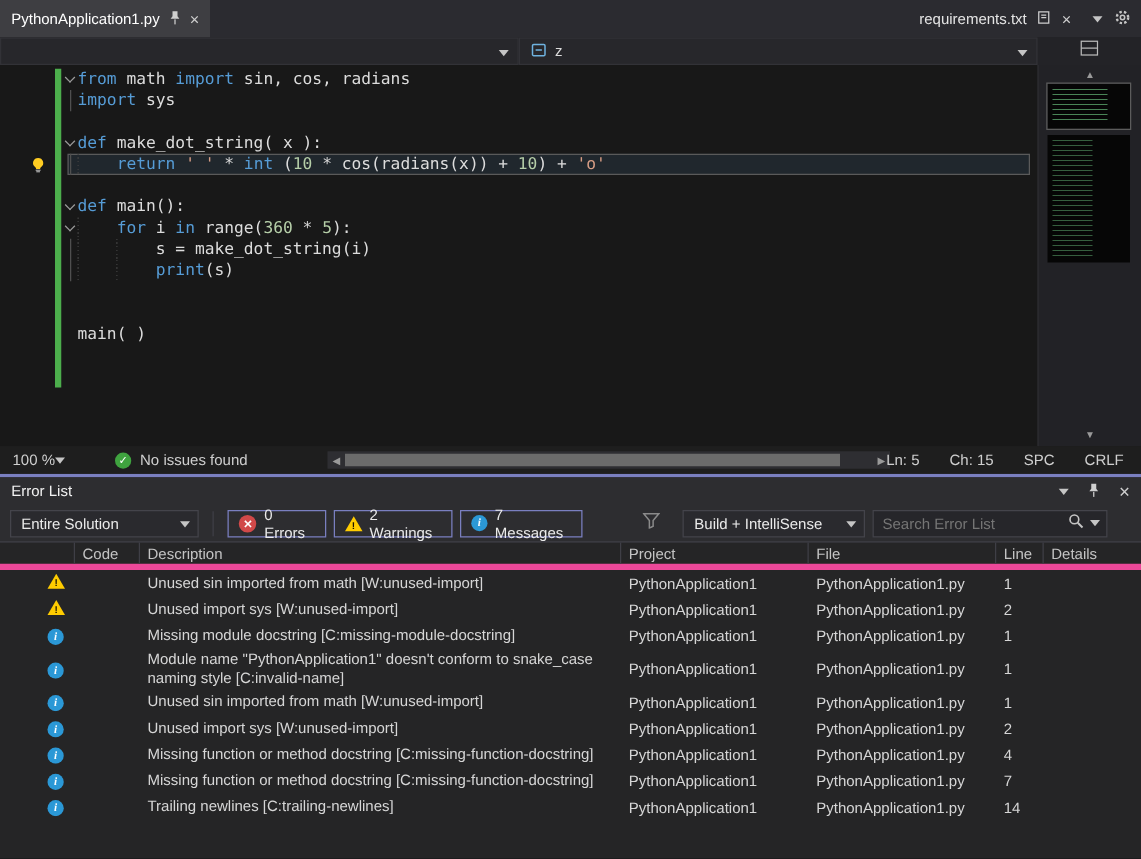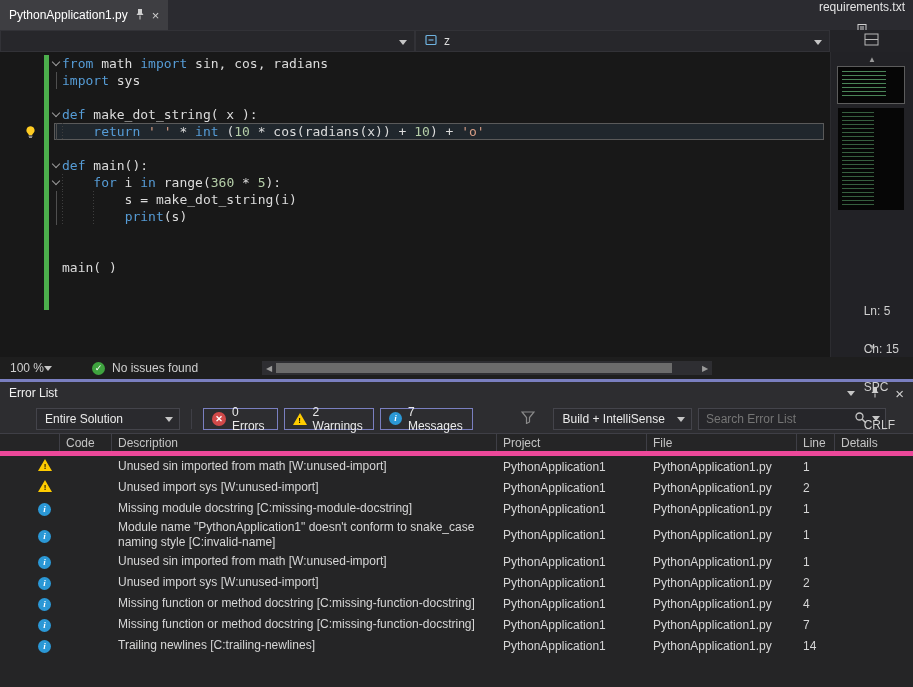--- a/index.html
+++ b/index.html
@@ -3,21 +3,21 @@
 <meta charset="utf-8">
 <style>
   * { box-sizing: border-box; margin: 0; padding: 0; }
   html,body { background:#000; }
   body { width:913px; height:687px; overflow:hidden; font-family:"Liberation Sans",sans-serif; }
   .app { width:913px; height:687px; display:flex; flex-direction:column; background:#1e1e1e; }
 
   
   .tab-bar { height:30px; flex:none; background:#2b2b30; display:flex; align-items:stretch; }
   .tab-active { background:#3e3e42; color:#fff; display:flex; align-items:center; gap:7px; padding:0 9px; font-size:12px; }
-  .tab-bar-right { margin-left:auto; display:flex; align-items:center; gap:9px; padding-right:8px; color:#e4e4e4; font-size:12px;flex-direction:column; }
+  .tab-bar-right { margin-left:auto; display:flex; align-items:center; gap:9px; padding-right:8px; color:#e4e4e4; font-size:12px; }
   .tb-x { color:#cfcfcf; font-size:13px; line-height:13px; cursor:default; }
   .chev { width:0; height:0; border-left:4px solid transparent; border-right:4px solid transparent; border-top:5px solid #c5c5c5; display:inline-block; }
 
   
   .nav-row { height:22px; flex:none; display:flex; background:#27272b; }
   .nav-bar { width:830px; display:flex; }
   .nav-combo { flex:1; position:relative; display:flex; align-items:center; gap:6px; padding:0 8px; font-size:12px; color:#dcdcdc; border:1px solid #323237; background:#27272b; }
   .nav-combo .chev { position:absolute; right:7px; top:9px; }
   .rail-top { flex:1; display:flex; align-items:center; justify-content:center; background:#232327; }
 
@@ -48,32 +48,32 @@
   .thumb2::after { right:30px; opacity:.7; }
 
   
   .status-row { height:22px; flex:none; background:#1e1e1e; display:flex; align-items:center; position:relative; font-size:12px; color:#cfcfcf; }
   .zoom-combo { display:flex; align-items:center; padding:0 10px; }
   .issues { display:flex; align-items:center; gap:7px; margin-left:30px; }
   .check-ic { width:13px; height:13px; border-radius:50%; background:#3fa33f; color:#fff; font-size:9px; line-height:13px; text-align:center; display:inline-block; }
   .hscroll { position:absolute; left:262px; width:450px; top:4px; height:14px; background:#2e2e32; display:flex; align-items:center; }
   .hs-arrow { width:14px; text-align:center; color:#9a9a9a; font-size:8px; flex:none; }
   .hs-thumb { height:10px; background:#6b6b6b; flex:1; margin-right:26px; }
-  .status-right { position:absolute; right:14px; display:flex; gap:24px;flex-direction:column; }
+  .status-right { position:absolute; right:14px; display:flex; gap:24px; }
 
   .splitter { height:3px; flex:none; background:#7a7fc0; }
 
   
   .panel { flex:1; display:flex; flex-direction:column; background:#252526; min-height:0; }
   .panel-title { height:22px; flex:none; background:#2d2d30; display:flex; align-items:center; padding:0 9px; font-size:12px; color:#f2f2f2;gap:12px; }
   .pt-icons { margin-left:auto; display:flex; align-items:center; gap:15px; }
   .panel-toolbar { height:30px; flex:none; background:#2d2d30; display:flex; align-items:center; padding:0 8px; gap:6px; border-bottom:1px solid #3f3f46; }
   .combo { height:22px; background:#2a2a2e; border:1px solid #44444b; display:flex; align-items:center; padding:0 22px 0 8px; font-size:12px; color:#eaeaea; position:relative; }
   .combo .chev { position:absolute; right:6px; top:8px; }
-  .combo-scope { width:156px;margin-left:28px; } .combo-source { width:150px; margin-left:12px; }
+  .combo-scope { width:156px; } .combo-source { width:150px; margin-left:12px; }
   .tsep { width:1px; height:20px; background:#3f3f46; margin:0 5px; flex:none; }
   .filter-btn { height:22px; border:1px solid #7a7fc0; background:#2d2d30; display:flex; align-items:center; gap:6px; padding:0 8px; font-size:12px; color:#eaeaea; }
   .sev { display:inline-block; flex:none; }
   .sev-error { width:14px; height:14px; border-radius:50%; background:#d14949; color:#fff; text-align:center; font-size:9px; line-height:14px; font-weight:bold; }
   .sev-warning { position:relative; width:14px; height:12px; }
   .sev-warning::before { content:""; position:absolute; left:0; top:0; border-left:7px solid transparent; border-right:7px solid transparent; border-bottom:12px solid #ffcc00; }
   .sev-warning b { position:absolute; left:0; right:0; top:3px; text-align:center; font-weight:bold; font-size:8px; line-height:9px; color:#1b1400; z-index:1; }
   .sev-info { width:13px; height:13px; border-radius:50%; background:#2b98d6; color:#fff; text-align:center; font:italic bold 9px/13px "Liberation Serif",serif; }
   .funnel { margin-left:42px; flex:none; }
   .search { height:22px; width:188px; margin-left:auto; margin-right:19px; background:#26262a; border:1px solid #44444b; display:flex; align-items:center; padding:0 5px 0 0; gap:5px; }

